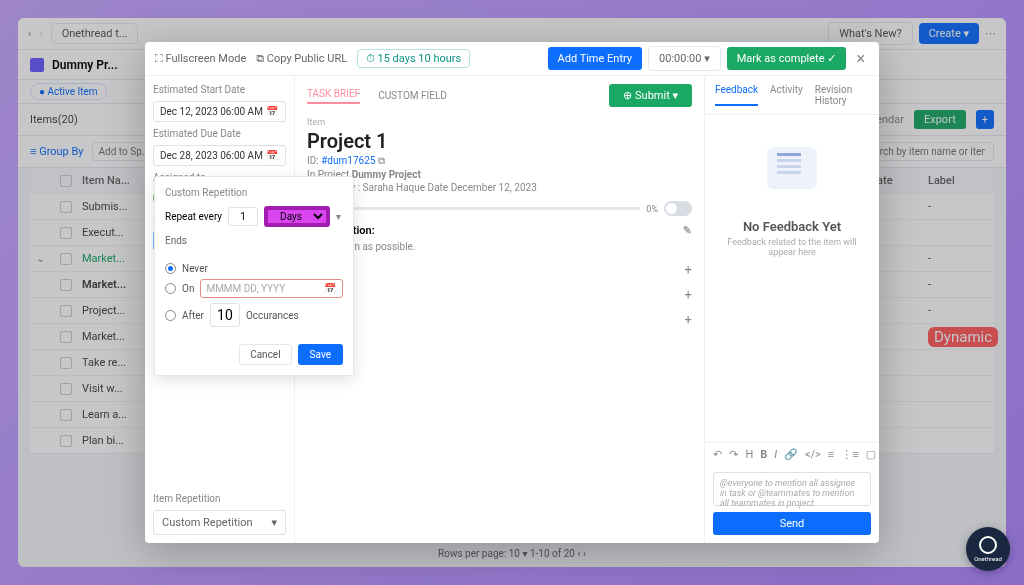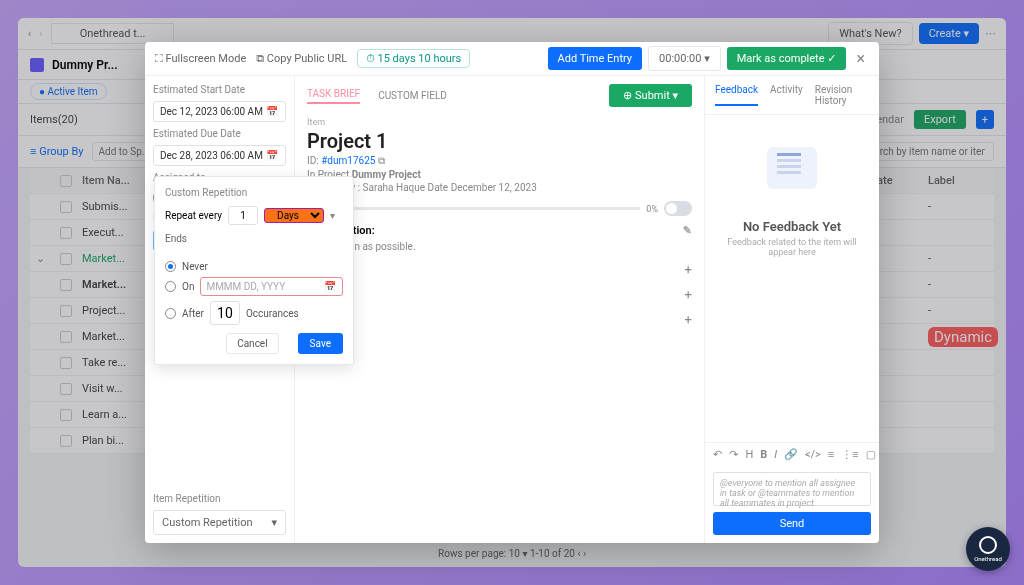--- a/index.html
+++ b/index.html
@@ -1,19 +1,19 @@
 <!DOCTYPE html>
 <html><head>
 <meta charset="utf-8">
 <style>
 *{box-sizing:border-box;margin:0;padding:0;font-family:-apple-system,BlinkMacSystemFont,"Segoe UI",Roboto,sans-serif}
 body{background:linear-gradient(135deg,#c8a8ff 0%,#b088ff 100%);width:1024px;height:585px;overflow:hidden;position:relative;font-size:11px}
 .app{position:absolute;inset:18px;background:#f5f6f8;border-radius:6px;overflow:hidden}
 .topbar{height:32px;background:#fff;border-bottom:1px solid #e5e7eb;display:flex;align-items:center;padding:0 10px;gap:8px}
-.tab-chip{background:#fff;border:1px solid #e5e7eb;padding:3px 28px;border-radius:0;font-size:11px;color:#555}
+.tab-chip{background:#fff;border:1px solid #e5e7eb;padding:3px 10px;border-radius:5px;font-size:11px;color:#555}
 .topbar-right{margin-left:auto;display:flex;gap:6px;align-items:center}
 .btn{padding:4px 10px;border-radius:4px;font-size:11px;border:none;cursor:pointer}
 .btn-light{background:#fff;border:1px solid #e5e7eb;color:#555}
 .btn-blue{background:#0d6efd;color:#fff}
 .header-row{height:30px;padding:0 12px;display:flex;align-items:center;gap:8px;background:#fff;border-bottom:1px solid #e5e7eb}
 .logo-sq{width:14px;height:14px;background:#6b5cff;border-radius:2px}
 .hdr-title{font-weight:600;font-size:12px}
 .active-chip{font-size:10px;color:#0d6efd;border:1px solid #cfe2ff;padding:2px 8px;border-radius:10px}
 .items-row{padding:6px 12px;font-size:11px;color:#444;background:#fff;border-bottom:1px solid #e5e7eb;display:flex;gap:10px;align-items:center}
 .items-row .grow{flex:1}
@@ -86,28 +86,28 @@
 .editor-bar{border-top:1px solid #eef0f3;padding:5px 8px;display:flex;gap:7px;color:#888;font-size:11px}
 .editor-bar span{cursor:pointer}
 .comment-inp{margin:6px 8px;border:1px solid #dbe1e8;border-radius:3px;padding:5px 6px;font-size:9px;color:#aaa;font-style:italic;height:34px}
 .send-btn{margin:0 8px 8px;background:#0d6efd;color:#fff;padding:5px;border-radius:3px;font-size:11px;border:none}
 
 
 .popover{position:absolute;top:176px;left:154px;width:200px;background:#fff;border:1px solid #e5e7eb;box-shadow:0 4px 16px rgba(0,0,0,.12);border-radius:3px;padding:10px;font-size:10px;z-index:20}
 .pop-title{color:#888;font-size:10px;margin-bottom:8px}
 .pop-row{display:flex;align-items:center;gap:6px;margin-bottom:8px}
 .pop-inp{border:1px solid #dbe1e8;padding:3px 5px;width:30px;font-size:10px;border-radius:3px;text-align:center}
-.pop-sel{border:1px solid #a21caf;padding:0 8px;font-size:10px;border-radius:3px;background:#f97316}
+.pop-sel{border:4px solid #a21caf;padding:0 8px;font-size:10px;border-radius:3px;background:#d946ef}
 .ends-lbl{font-size:10px;color:#666;margin:6px 0 17px}
 .radio-row{display:flex;align-items:center;gap:6px;margin:5px 0;font-size:10px;color:#555}
 .radio{width:11px;height:11px;border:1px solid #888;border-radius:50%;position:relative}
 .radio.checked::after{content:"";position:absolute;inset:2px;background:#0d6efd;border-radius:50%}
 .date-field{flex:1;border:1px solid #e68a8a;padding:3px 5px;font-size:10px;border-radius:3px;color:#aaa;display:flex;justify-content:space-between}
 .occ-inp{border:1px solid #dbe1e8;padding:3px 5px;width:30px;font-size:14px;border-radius:3px;text-align:center}
-.pop-btns{display:flex;justify-content:flex-end;gap:19px;margin-top:8px}
+.pop-btns{display:flex;justify-content:flex-end;gap:6px;margin-top:17px}
 .btn-cancel{background:#fff;border:1px solid #e5e7eb;padding:4px 10px;font-size:10px;border-radius:3px;color:#555}
 .btn-save{background:#0d6efd;color:#fff;padding:4px 12px;font-size:10px;border:none;border-radius:3px}
 
 .onethread-badge{position:absolute;bottom:14px;right:14px;width:44px;height:44px;background:#1a2740;border-radius:50%;color:#fff;display:flex;align-items:center;justify-content:center;font-size:6px;flex-direction:column;box-shadow:0 2px 8px rgba(0,0,0,.3)}
 .onethread-badge::before{content:"";width:14px;height:14px;border:2px solid #fff;border-radius:50%;margin-bottom:1px}
 </style>
 </head>
 <body>
 
 <div class="app">

